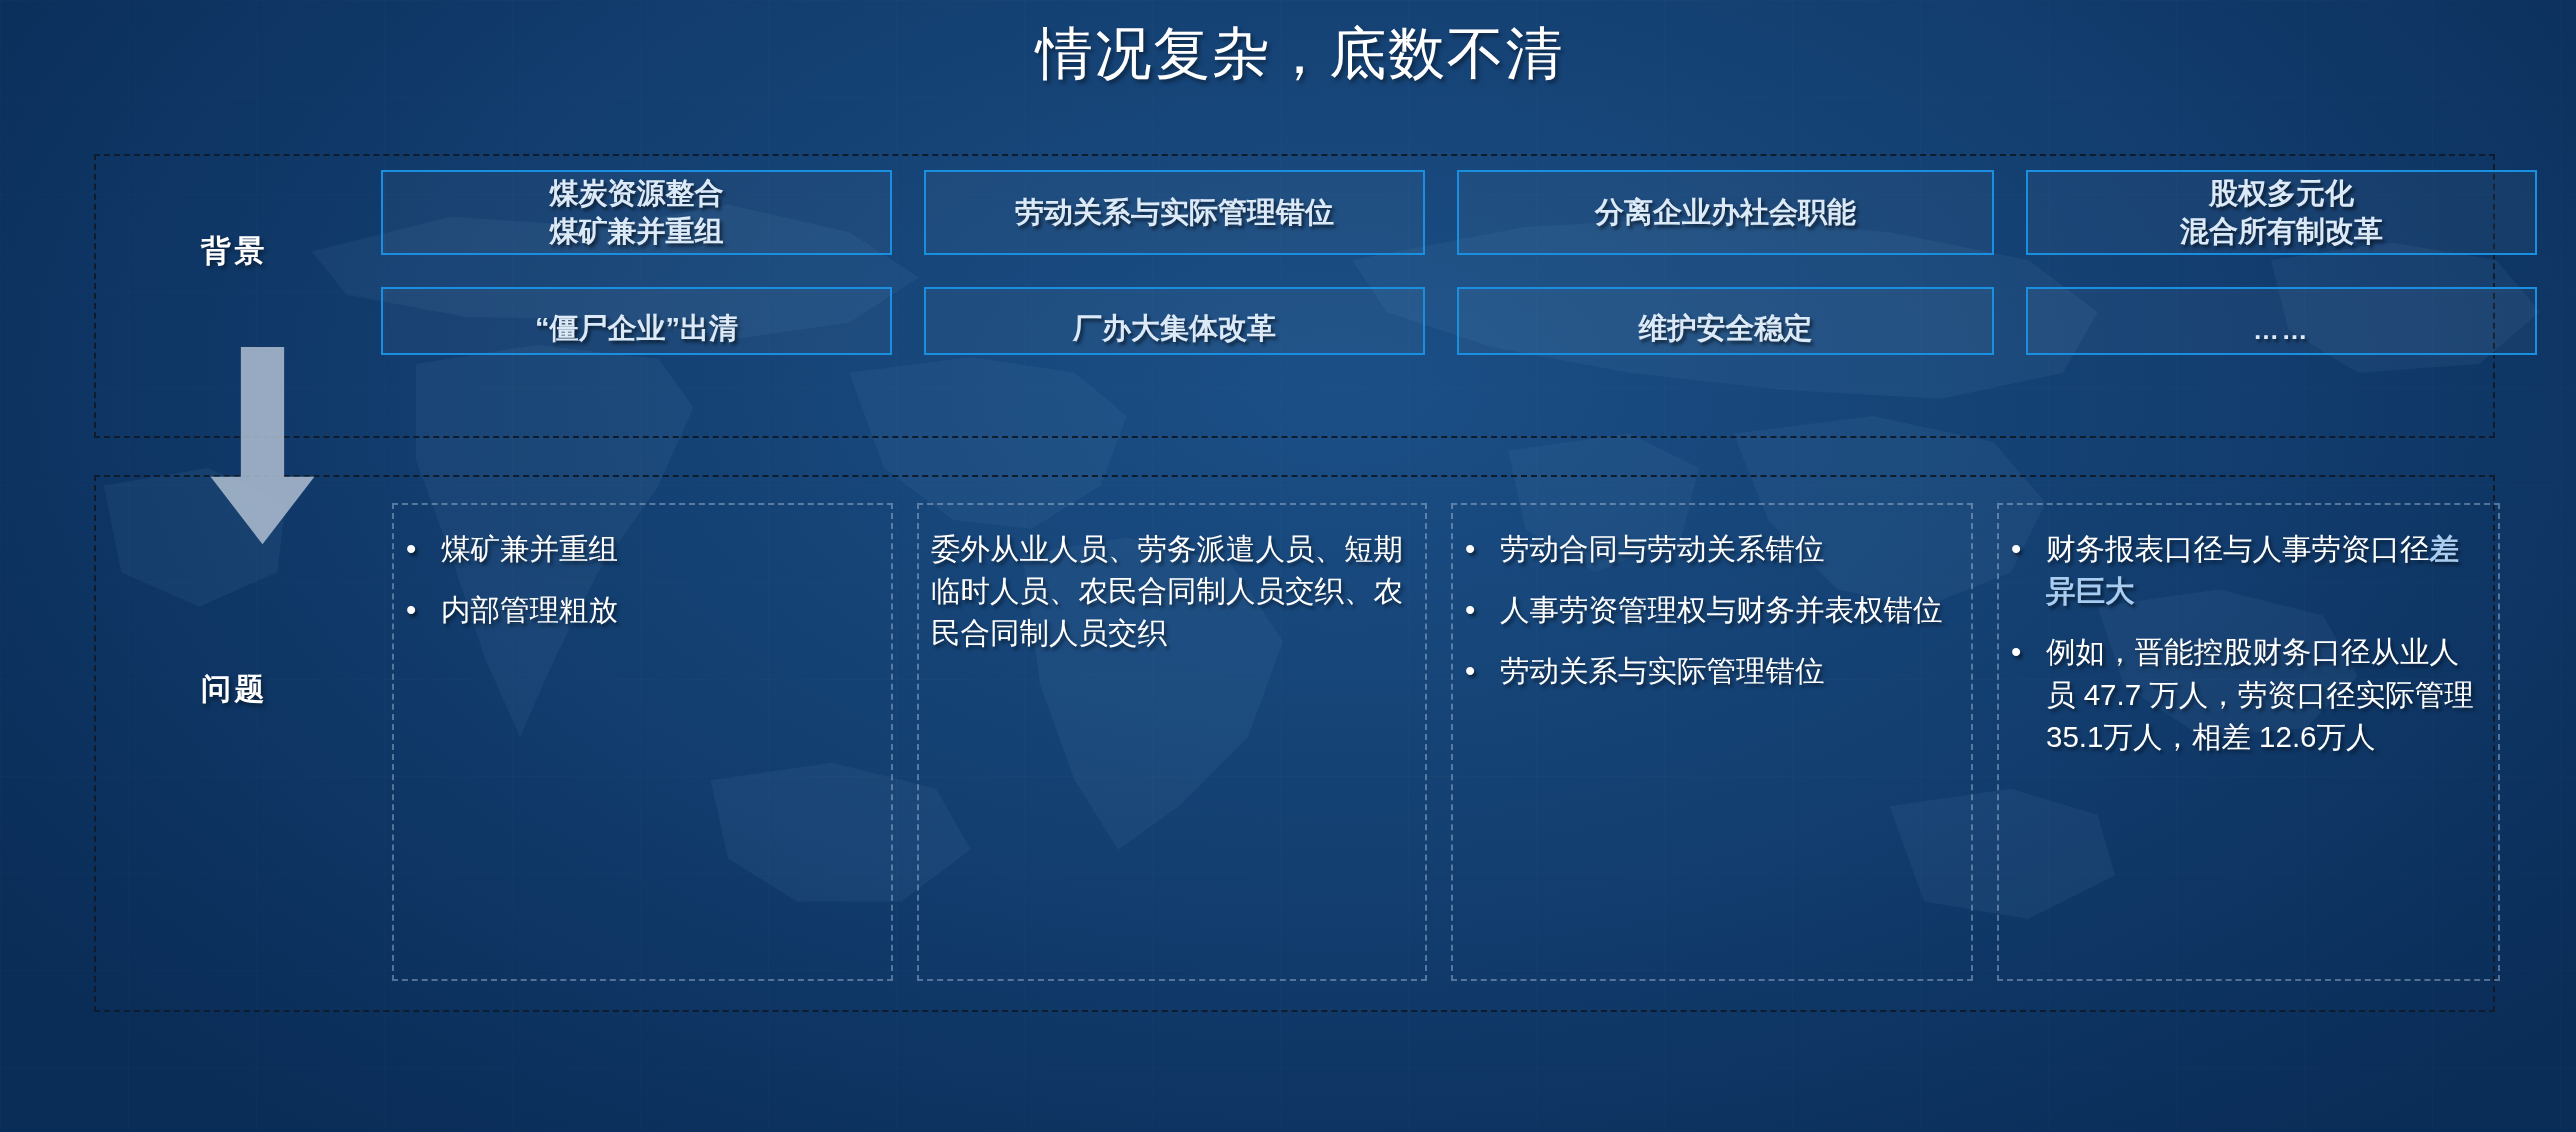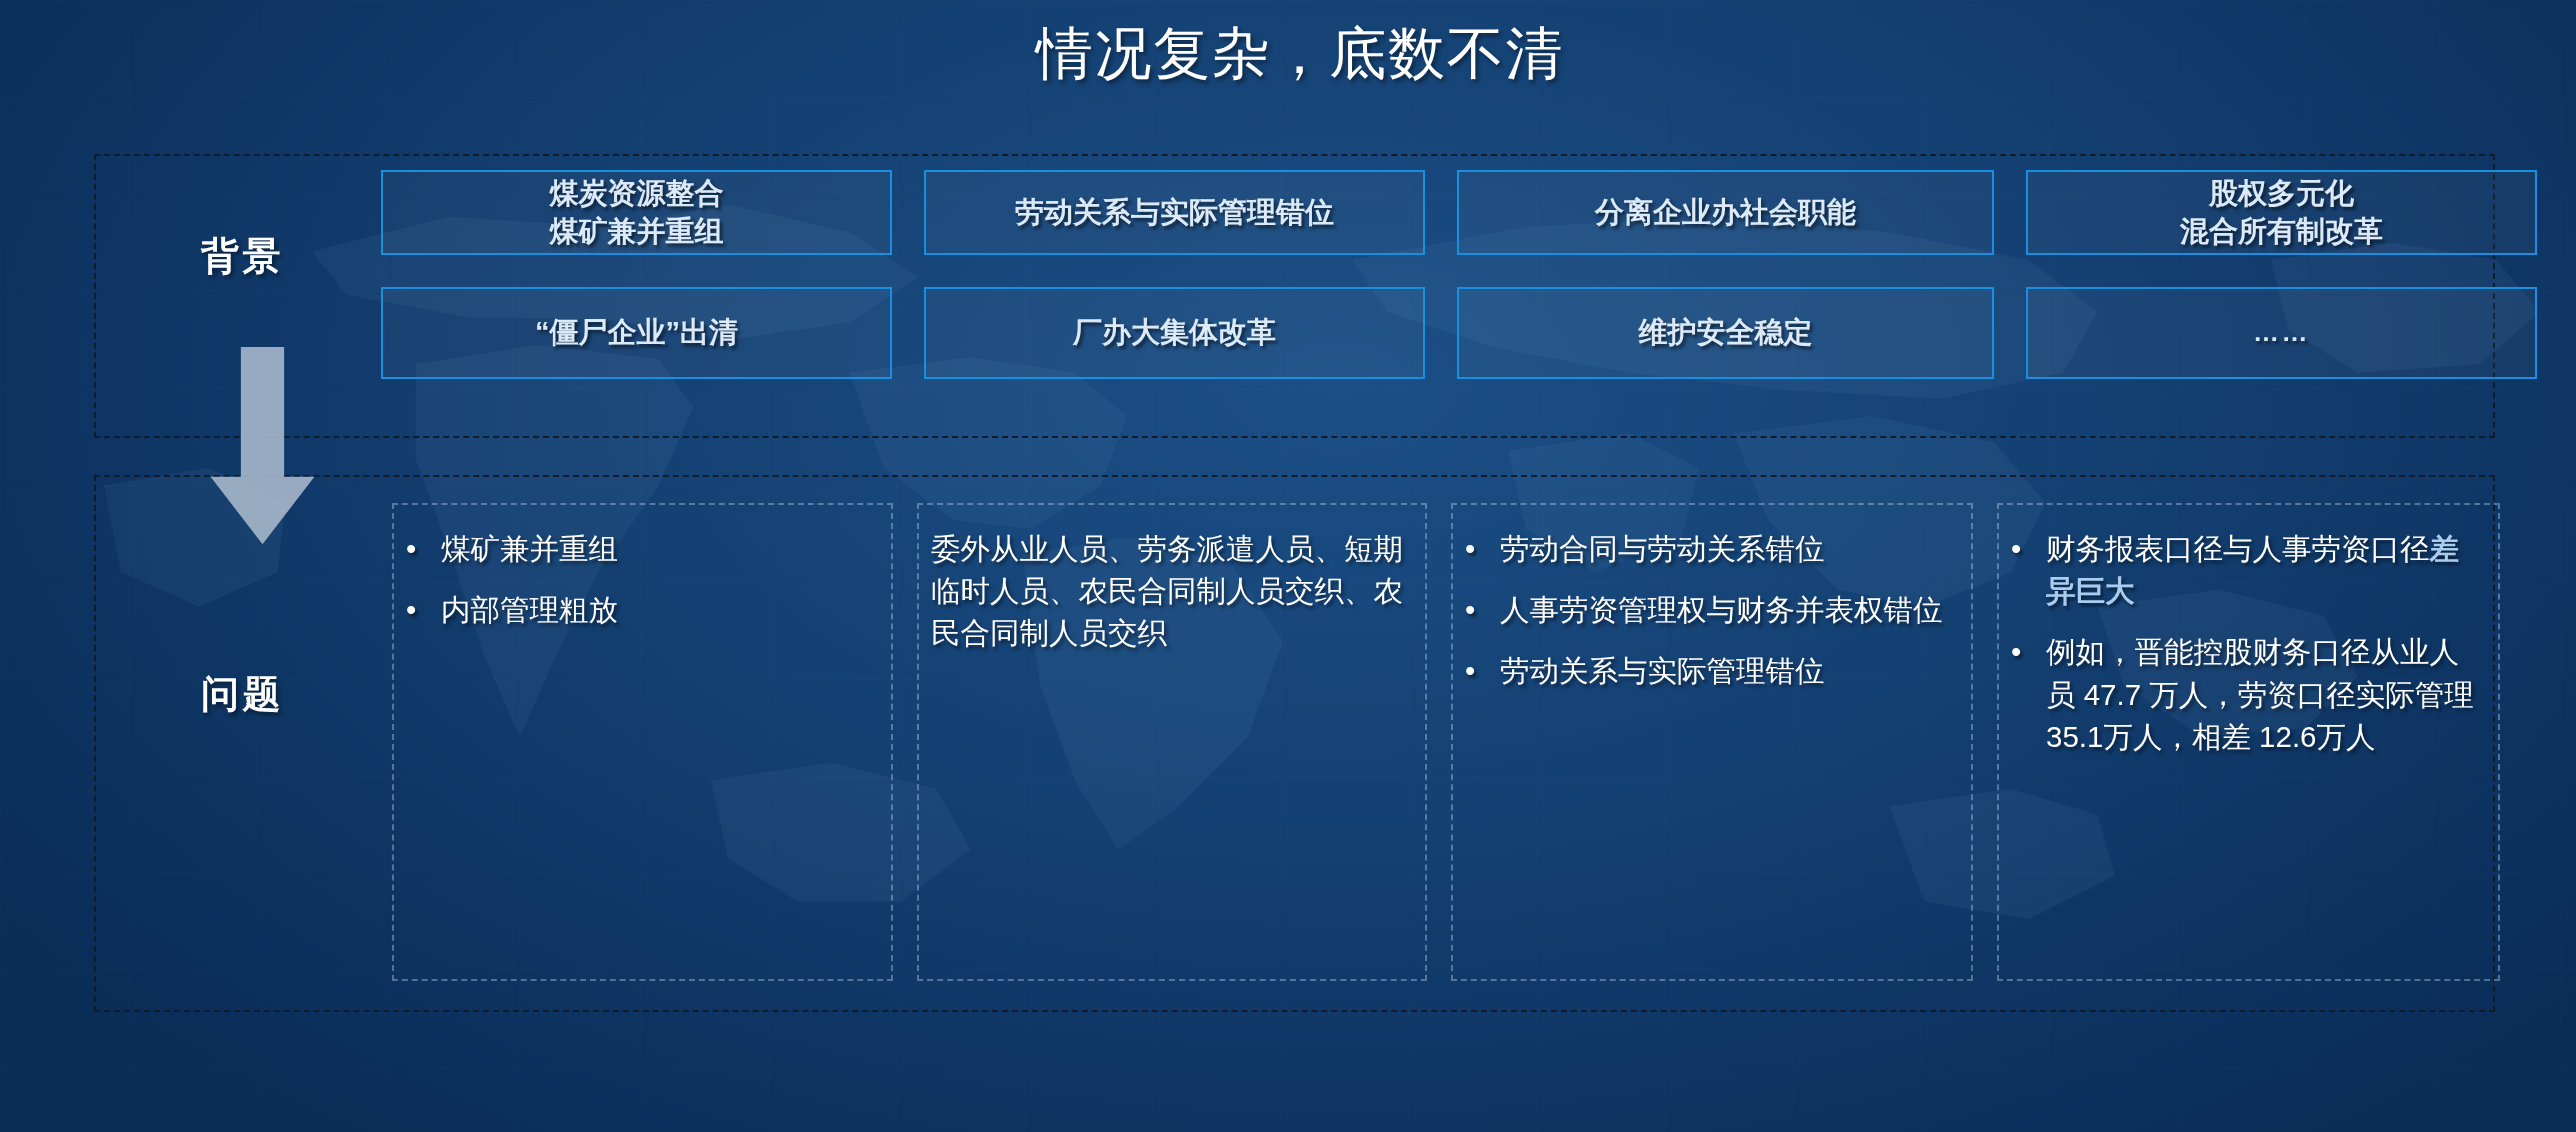--- a/index.html
+++ b/index.html
@@ -75,21 +75,21 @@
     left: 94px;
     top: 475px;
     width: 2401px;
     height: 537px;
   }
 
   
   .section-label {
     position: absolute;
     color: #ffffff;
-    font-size: 38px;
+    font-size: 30px;
     font-weight: bold;
     letter-spacing: 3.5px;
     text-shadow: 2.6px 2.6px 4.3px rgba(0,0,0,0.45);
     white-space: nowrap;
   }
   .label-background { left: 201px; top: 231px; }
   .label-problem    { left: 201px; top: 669px; }
 
   
   .arrow {
@@ -120,21 +120,21 @@
     flex-direction: column;
     align-items: center;
     justify-content: center;
     text-align: center;
     color: #dceaf8;
     font-weight: bold;
     text-shadow: 2.6px 2.6px 3.5px rgba(0,0,0,0.55);
     padding: 5.2px 7px;
   }
   .bg-box.tall  { height: 85px; }
-  .bg-box.short { height: 92px; }
+  .bg-box.short { height: 68px; justify-content: flex-end; }
   .bg-box .line {
     font-size: 29px;
     line-height: 1.30;
     white-space: nowrap;
   }
   .bg-box.ellipsis .line {
     font-size: 26px;
     letter-spacing: 2.6px;
   }
 

